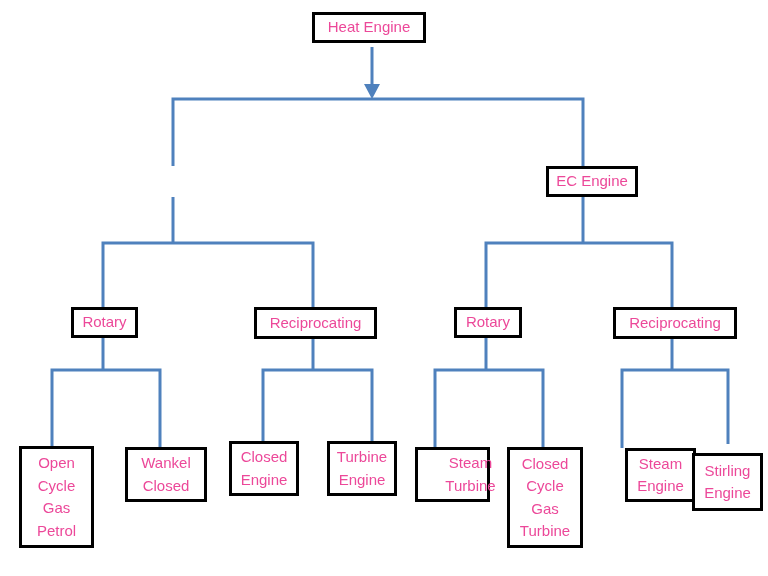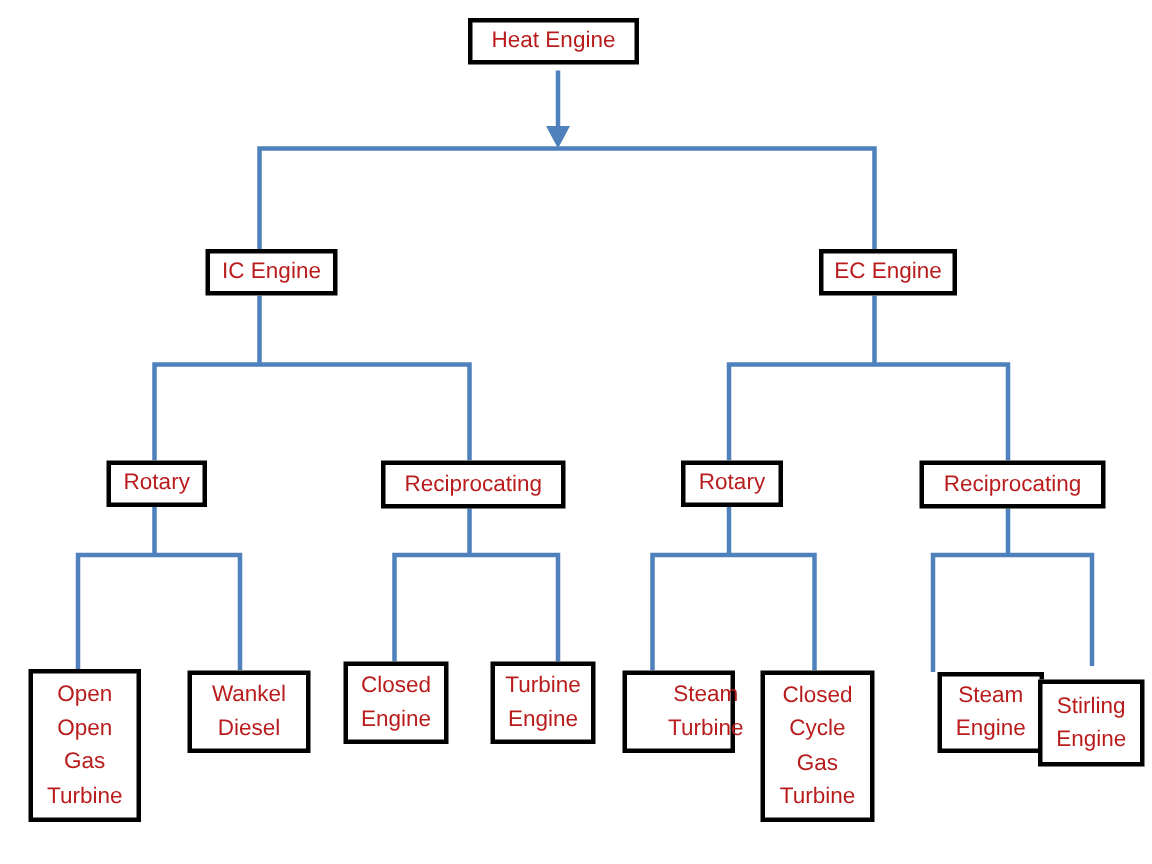--- a/index.html
+++ b/index.html
@@ -6,21 +6,21 @@
     margin: 0;
     padding: 0;
     background: #ffffff;
   }
   .canvas {
     position: relative;
     width: 768px;
     height: 560px;
     background: #ffffff;
     font-family: "Liberation Sans", sans-serif;
-    color: #b91c1c;
+    color: #ec4899;
     overflow: hidden;
   }
   .connectors {
     position: absolute;
     left: 0;
     top: 0;
     width: 768px;
     height: 576px;
   }
   .node {
@@ -70,30 +70,29 @@
 
     <path d="M486,338 L486,370" fill="none" stroke-width="3" stroke="#4f81bd"></path>
     <path d="M435,447 L435,370 L543,370 L543,447" fill="none" stroke-width="3" stroke="#4f81bd"></path>
 
     <path d="M672,338 L672,370" fill="none" stroke-width="3" stroke="#4f81bd"></path>
     <path d="M622,448 L622,370 L728,370 L728,444" fill="none" stroke-width="3" stroke="#4f81bd"></path>
   </svg>
 
   <div class="node single" style="left:312px; top:12px; width:114px; height:31px;">Heat Engine</div>
 
-  <div class="node single" style="left:137px; top:166px; width:88px; height:31px;">IC Engine</div>
   <div class="node single" style="left:546px; top:166px; width:92px; height:31px;">EC Engine</div>
 
   <div class="node single" style="left:71px; top:307px; width:67px; height:31px;">Rotary</div>
   <div class="node single" style="left:254px; top:307px; width:123px; height:32px;">Reciprocating</div>
   <div class="node single" style="left:454px; top:307px; width:68px; height:31px;">Rotary</div>
   <div class="node single" style="left:613px; top:307px; width:124px; height:32px;">Reciprocating</div>
 
-  <div class="node tall" style="left:19px; top:446px; width:75px; height:102px;">Open Open Gas Turbine</div>
-  <div class="node" style="left:125px; top:447px; width:82px; height:55px;">Wankel Diesel</div>
+  <div class="node tall" style="left:19px; top:446px; width:75px; height:102px;">Open Cycle Gas Petrol</div>
+  <div class="node" style="left:125px; top:447px; width:82px; height:55px;">Wankel Closed</div>
   <div class="node" style="left:229px; top:441px; width:70px; height:55px;">Closed Engine</div>
   <div class="node" style="left:327px; top:441px; width:70px; height:55px;">Turbine Engine</div>
   <div class="node" style="left:415px; top:447px; width:75px; height:55px;padding-left:40px;">Steam Turbine</div>
   <div class="node tall" style="left:507px; top:447px; width:76px; height:101px;">Closed Cycle Gas Turbine</div>
   <div class="node" style="left:598px; top:448px; width:71px; height:54px;margin-left:27px;">Steam Engine</div>
   <div class="node" style="left:692px; top:453px; width:71px; height:58px;">Stirling Engine</div>
 
 </div>
 
 </body></html>

